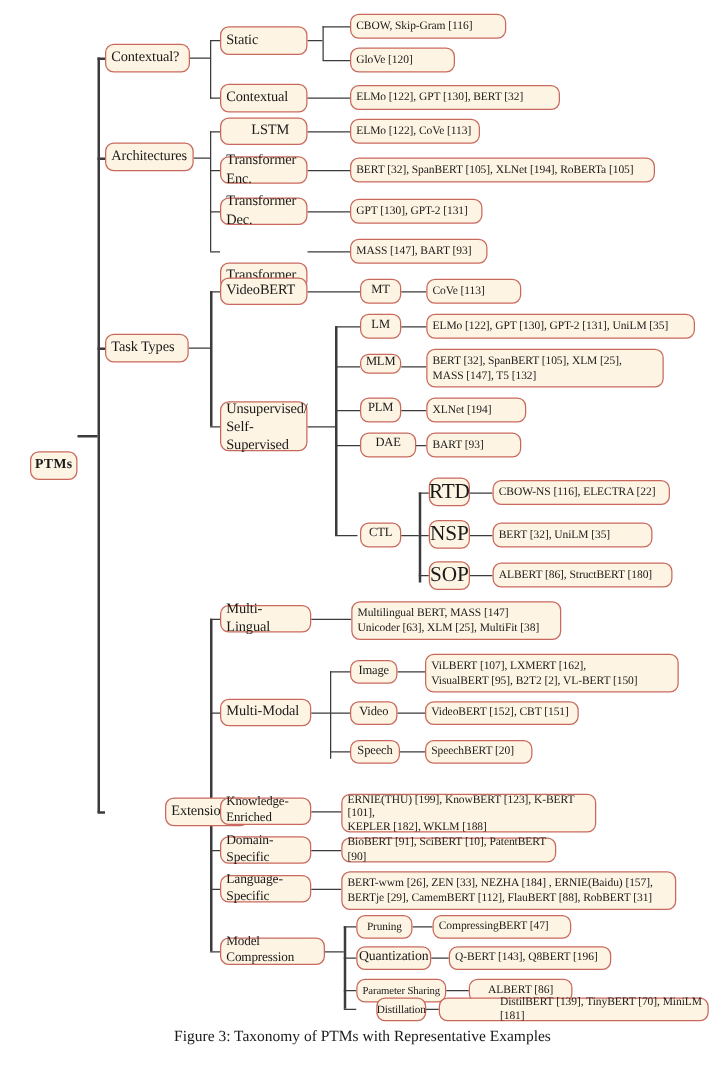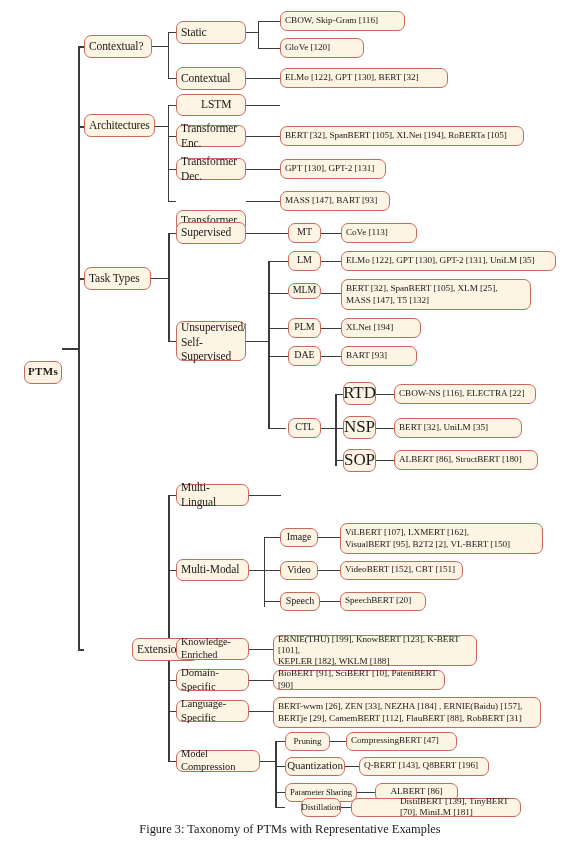--- a/index.html
+++ b/index.html
@@ -141,53 +141,56 @@
   <div class="node lvl2" style="left:176px;top:21px;width:70px;height:23px;">Static</div>
   <div class="node lvl2" style="left:176px;top:67px;width:70px;height:23px;">Contextual</div>
   <div class="node leaf" style="left:280px;top:11px;width:125px;height:20px;">CBOW, Skip-Gram [116]</div>
   <div class="node leaf" style="left:280px;top:38px;width:84px;height:20px;">GloVe [120]</div>
   <div class="node leaf" style="left:280px;top:68px;width:168px;height:20px;">ELMo [122], GPT [130], BERT [32]</div>
 
   <div class="node lvl2" style="left:176px;top:94px;width:70px;height:22px;padding-left:24px;">LSTM</div>
   <div class="node lvl2" style="left:176px;top:125px;width:70px;height:22px;">Transformer Enc.</div>
   <div class="node lvl2" style="left:176px;top:158px;width:70px;height:22px;">Transformer Dec.</div>
   <div class="node lvl2" style="left:176px;top:190px;width:70px;height:22px;margin-top:20px;">Transformer</div>
+  <div class="node leaf" style="left:280px;top:95px;width:104px;height:20px;">ELMo [122], CoVe [113]</div>
   <div class="node leaf" style="left:280px;top:126px;width:244px;height:20px;">BERT [32], SpanBERT [105], XLNet [194], RoBERTa [105]</div>
   <div class="node leaf" style="left:280px;top:159px;width:106px;height:20px;">GPT [130], GPT-2 [131]</div>
   <div class="node leaf" style="left:280px;top:191px;width:110px;height:20px;">MASS [147], BART [93]</div>
 
-  <div class="node lvl2" style="left:176px;top:222px;width:70px;height:22px;">Supervised</div>
+  <div class="node lvl2" style="left:176px;top:222px;width:70px;height:22px;">VideoBERT</div>
   <div class="node lvl2 two" style="left:176px;top:321px;width:70px;height:40px;flex-direction:column;justify-content:center;padding-top:3px;">Unsupervised/
 Self-Supervised</div>
 
   <div class="node lvl3" style="left:288px;top:223px;width:33px;height:20px;justify-content:center;">MT</div>
   <div class="node leaf" style="left:341px;top:223px;width:76px;height:20px;">CoVe [113]</div>
 
   <div class="node lvl3" style="left:288px;top:251px;width:33px;height:20px;justify-content:center;">LM</div>
   <div class="node leaf" style="left:341px;top:251px;width:215px;height:20px;">ELMo [122], GPT [130], GPT-2 [131], UniLM [35]</div>
 
   <div class="node lvl3" style="left:288px;top:283px;width:33px;height:16px;justify-content:center;">MLM</div>
   <div class="node leaf two" style="left:341px;top:279px;width:190px;height:31px;flex-direction:column;justify-content:center;">BERT [32], SpanBERT [105], XLM [25],
 MASS [147], T5 [132]</div>
 
   <div class="node lvl3" style="left:288px;top:318px;width:33px;height:20px;justify-content:center;">PLM</div>
   <div class="node leaf" style="left:341px;top:318px;width:80px;height:20px;">XLNet [194]</div>
 
-  <div class="node lvl3" style="left:288px;top:346px;width:33px;height:20px;justify-content:center;">DAE</div>
+  <div class="node lvl3" style="left:288px;top:346px;width:45px;height:20px;justify-content:center;">DAE</div>
   <div class="node leaf" style="left:341px;top:346px;width:76px;height:20px;">BART [93]</div>
 
   <div class="node lvl3" style="left:288px;top:418px;width:33px;height:20px;justify-content:center;">CTL</div>
   <div class="node lvl3big" style="left:343px;top:382px;width:33px;height:23px;justify-content:center;">RTD</div>
   <div class="node lvl3big" style="left:343px;top:416px;width:33px;height:23px;justify-content:center;">NSP</div>
   <div class="node lvl3big" style="left:343px;top:449px;width:33px;height:23px;justify-content:center;">SOP</div>
   <div class="node leaf" style="left:394px;top:384px;width:142px;height:20px;">CBOW-NS [116], ELECTRA [22]</div>
   <div class="node leaf" style="left:394px;top:418px;width:128px;height:20px;">BERT [32], UniLM [35]</div>
   <div class="node leaf" style="left:394px;top:450px;width:144px;height:20px;">ALBERT [86], StructBERT [180]</div>
 
   <div class="node lvl2" style="left:176px;top:484px;width:73px;height:22px;">Multi-Lingual</div>
+  <div class="node leaf two" style="left:281px;top:481px;width:168px;height:31px;flex-direction:column;justify-content:center;">Multilingual BERT, MASS [147]
+Unicoder [63], XLM [25], MultiFit [38]</div>
 
   <div class="node lvl2" style="left:176px;top:559px;width:73px;height:22px;">Multi-Modal</div>
   <div class="node lvl3" style="left:280px;top:528px;width:38px;height:19px;justify-content:center;">Image</div>
   <div class="node leaf two" style="left:340px;top:523px;width:203px;height:31px;flex-direction:column;justify-content:center;">ViLBERT [107], LXMERT [162],
 VisualBERT [95], B2T2 [2], VL-BERT [150]</div>
   <div class="node lvl3" style="left:280px;top:561px;width:38px;height:19px;justify-content:center;">Video</div>
   <div class="node leaf" style="left:340px;top:561px;width:123px;height:19px;">VideoBERT [152], CBT [151]</div>
   <div class="node lvl3" style="left:280px;top:592px;width:40px;height:19px;justify-content:center;">Speech</div>
   <div class="node leaf" style="left:340px;top:592px;width:86px;height:19px;">SpeechBERT [20]</div>
 
@@ -203,17 +206,17 @@
 BERTje [29], CamemBERT [112], FlauBERT [88], RobBERT [31]</div>
 
   <div class="node lvl2" style="left:176px;top:750px;width:84px;height:22px;font-size:10.5px;">Model Compression</div>
   <div class="node lvl3" style="left:285px;top:732px;width:45px;height:19px;justify-content:center;font-size:9px;">Pruning</div>
   <div class="node leaf" style="left:346px;top:732px;width:111px;height:19px;">CompressingBERT [47]</div>
   <div class="node lvl3" style="left:285px;top:757px;width:60px;height:19px;justify-content:center;font-size:11px;">Quantization</div>
   <div class="node leaf" style="left:359px;top:757px;width:130px;height:19px;">Q-BERT [143], Q8BERT [196]</div>
   <div class="node lvl3" style="left:285px;top:783px;width:72px;height:19px;justify-content:center;font-size:8.6px;">Parameter Sharing</div>
   <div class="node leaf" style="left:375px;top:783px;width:83px;height:19px;justify-content:center;">ALBERT [86]</div>
   <div class="node lvl3" style="left:285px;top:798px;width:40px;height:19px;justify-content:center;font-size:9px;margin-left:16px;">Distillation</div>
-  <div class="node leaf" style="left:351px;top:798px;width:170px;height:19px;padding-left:48px;">DistilBERT [139], TinyBERT [70], MiniLM [181]</div>
+  <div class="node leaf" style="left:351px;top:798px;width:216px;height:19px;padding-left:48px;">DistilBERT [139], TinyBERT [70], MiniLM [181]</div>
 
 </div>
 
 <div id="caption">Figure 3: Taxonomy of PTMs with Representative Examples</div>
 
 </body></html>

